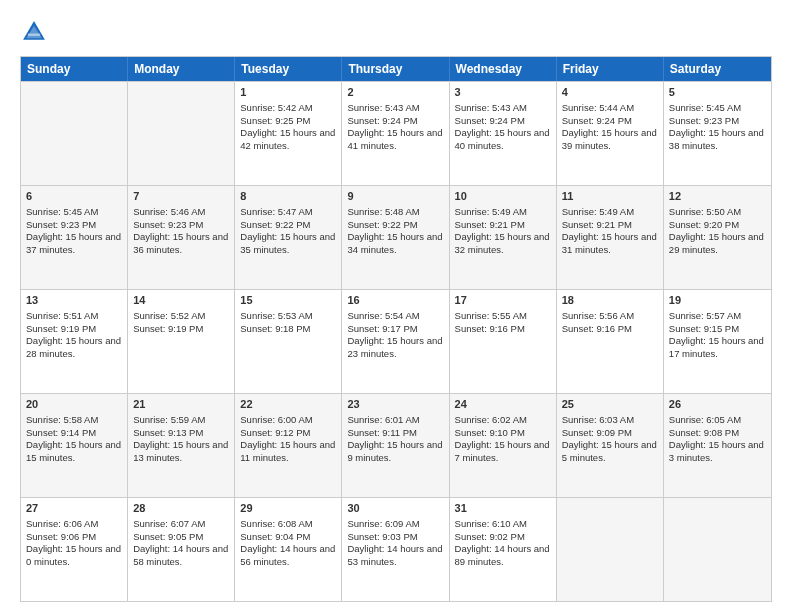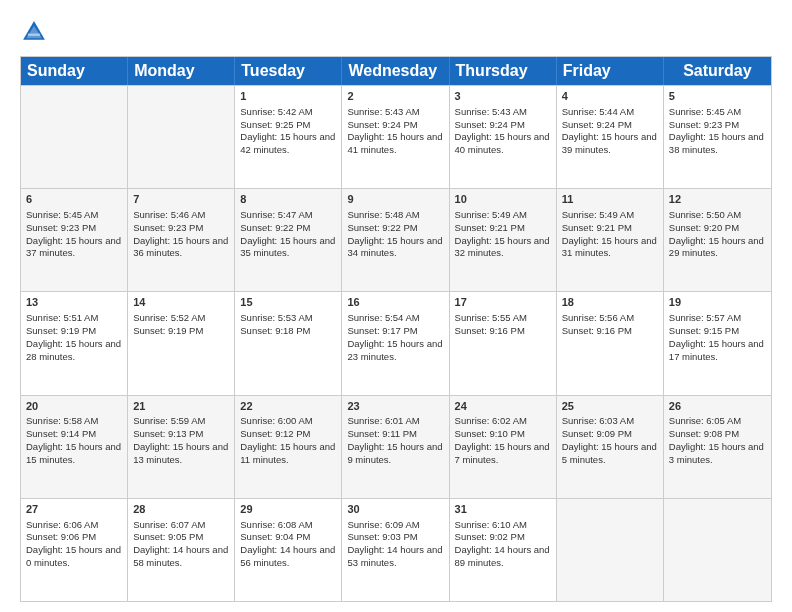--- a/index.html
+++ b/index.html
@@ -58,27 +58,27 @@
       flex-direction: column;
       border: 1px solid #ccc;
     }
     .cal-header-row {
       display: grid;
       grid-template-columns: repeat(7, 1fr);
       background: #1a6bbf;
     }
     .cal-header-cell {
       color: #fff;
-      font-size: 16px;
+      font-size: 12px;
       font-weight: bold;
       padding: 5px 6px;
       text-align: left;
       border-right: 1px solid #3a80cc;
     }
-    .cal-header-cell:last-child { border-right: none; text-align: center; }
+    .cal-header-cell:last-child { border-right: none; }
     .cal-body {
       display: flex;
       flex-direction: column;
       flex: 1;
     }
     .cal-week {
       display: grid;
       grid-template-columns: repeat(7, 1fr);
       flex: 1;
       border-top: 1px solid #ccc;
@@ -131,22 +131,22 @@
       <div class="main-title"></div>
       <div class="subtitle"></div>
     </div>
   </div>
 
   <div class="calendar">
     <div class="cal-header-row">
     <div class="cal-header-cell">Sunday</div>
         <div class="cal-header-cell">Monday</div>
         <div class="cal-header-cell">Tuesday</div>
+        <div class="cal-header-cell">Thursday</div>
         <div class="cal-header-cell">Wednesday</div>
-        <div class="cal-header-cell">Thursday</div>
         <div class="cal-header-cell">Friday</div>
         <div class="cal-header-cell">Saturday</div>
       </div>
     <div class="cal-body">
     <div class="cal-week">
           <div class="cal-cell empty"></div>
           <div class="cal-cell empty"></div>
           <div class="cal-cell"><span class="day-num">1</span><span>Sunrise: 5:42 AM</span><br><span>Sunset: 9:25 PM</span><br><span>Daylight: 15 hours and 42 minutes.</span></div>
           <div class="cal-cell"><span class="day-num">2</span><span>Sunrise: 5:43 AM</span><br><span>Sunset: 9:24 PM</span><br><span>Daylight: 15 hours and 41 minutes.</span></div>
           <div class="cal-cell"><span class="day-num">3</span><span>Sunrise: 5:43 AM</span><br><span>Sunset: 9:24 PM</span><br><span>Daylight: 15 hours and 40 minutes.</span></div>

